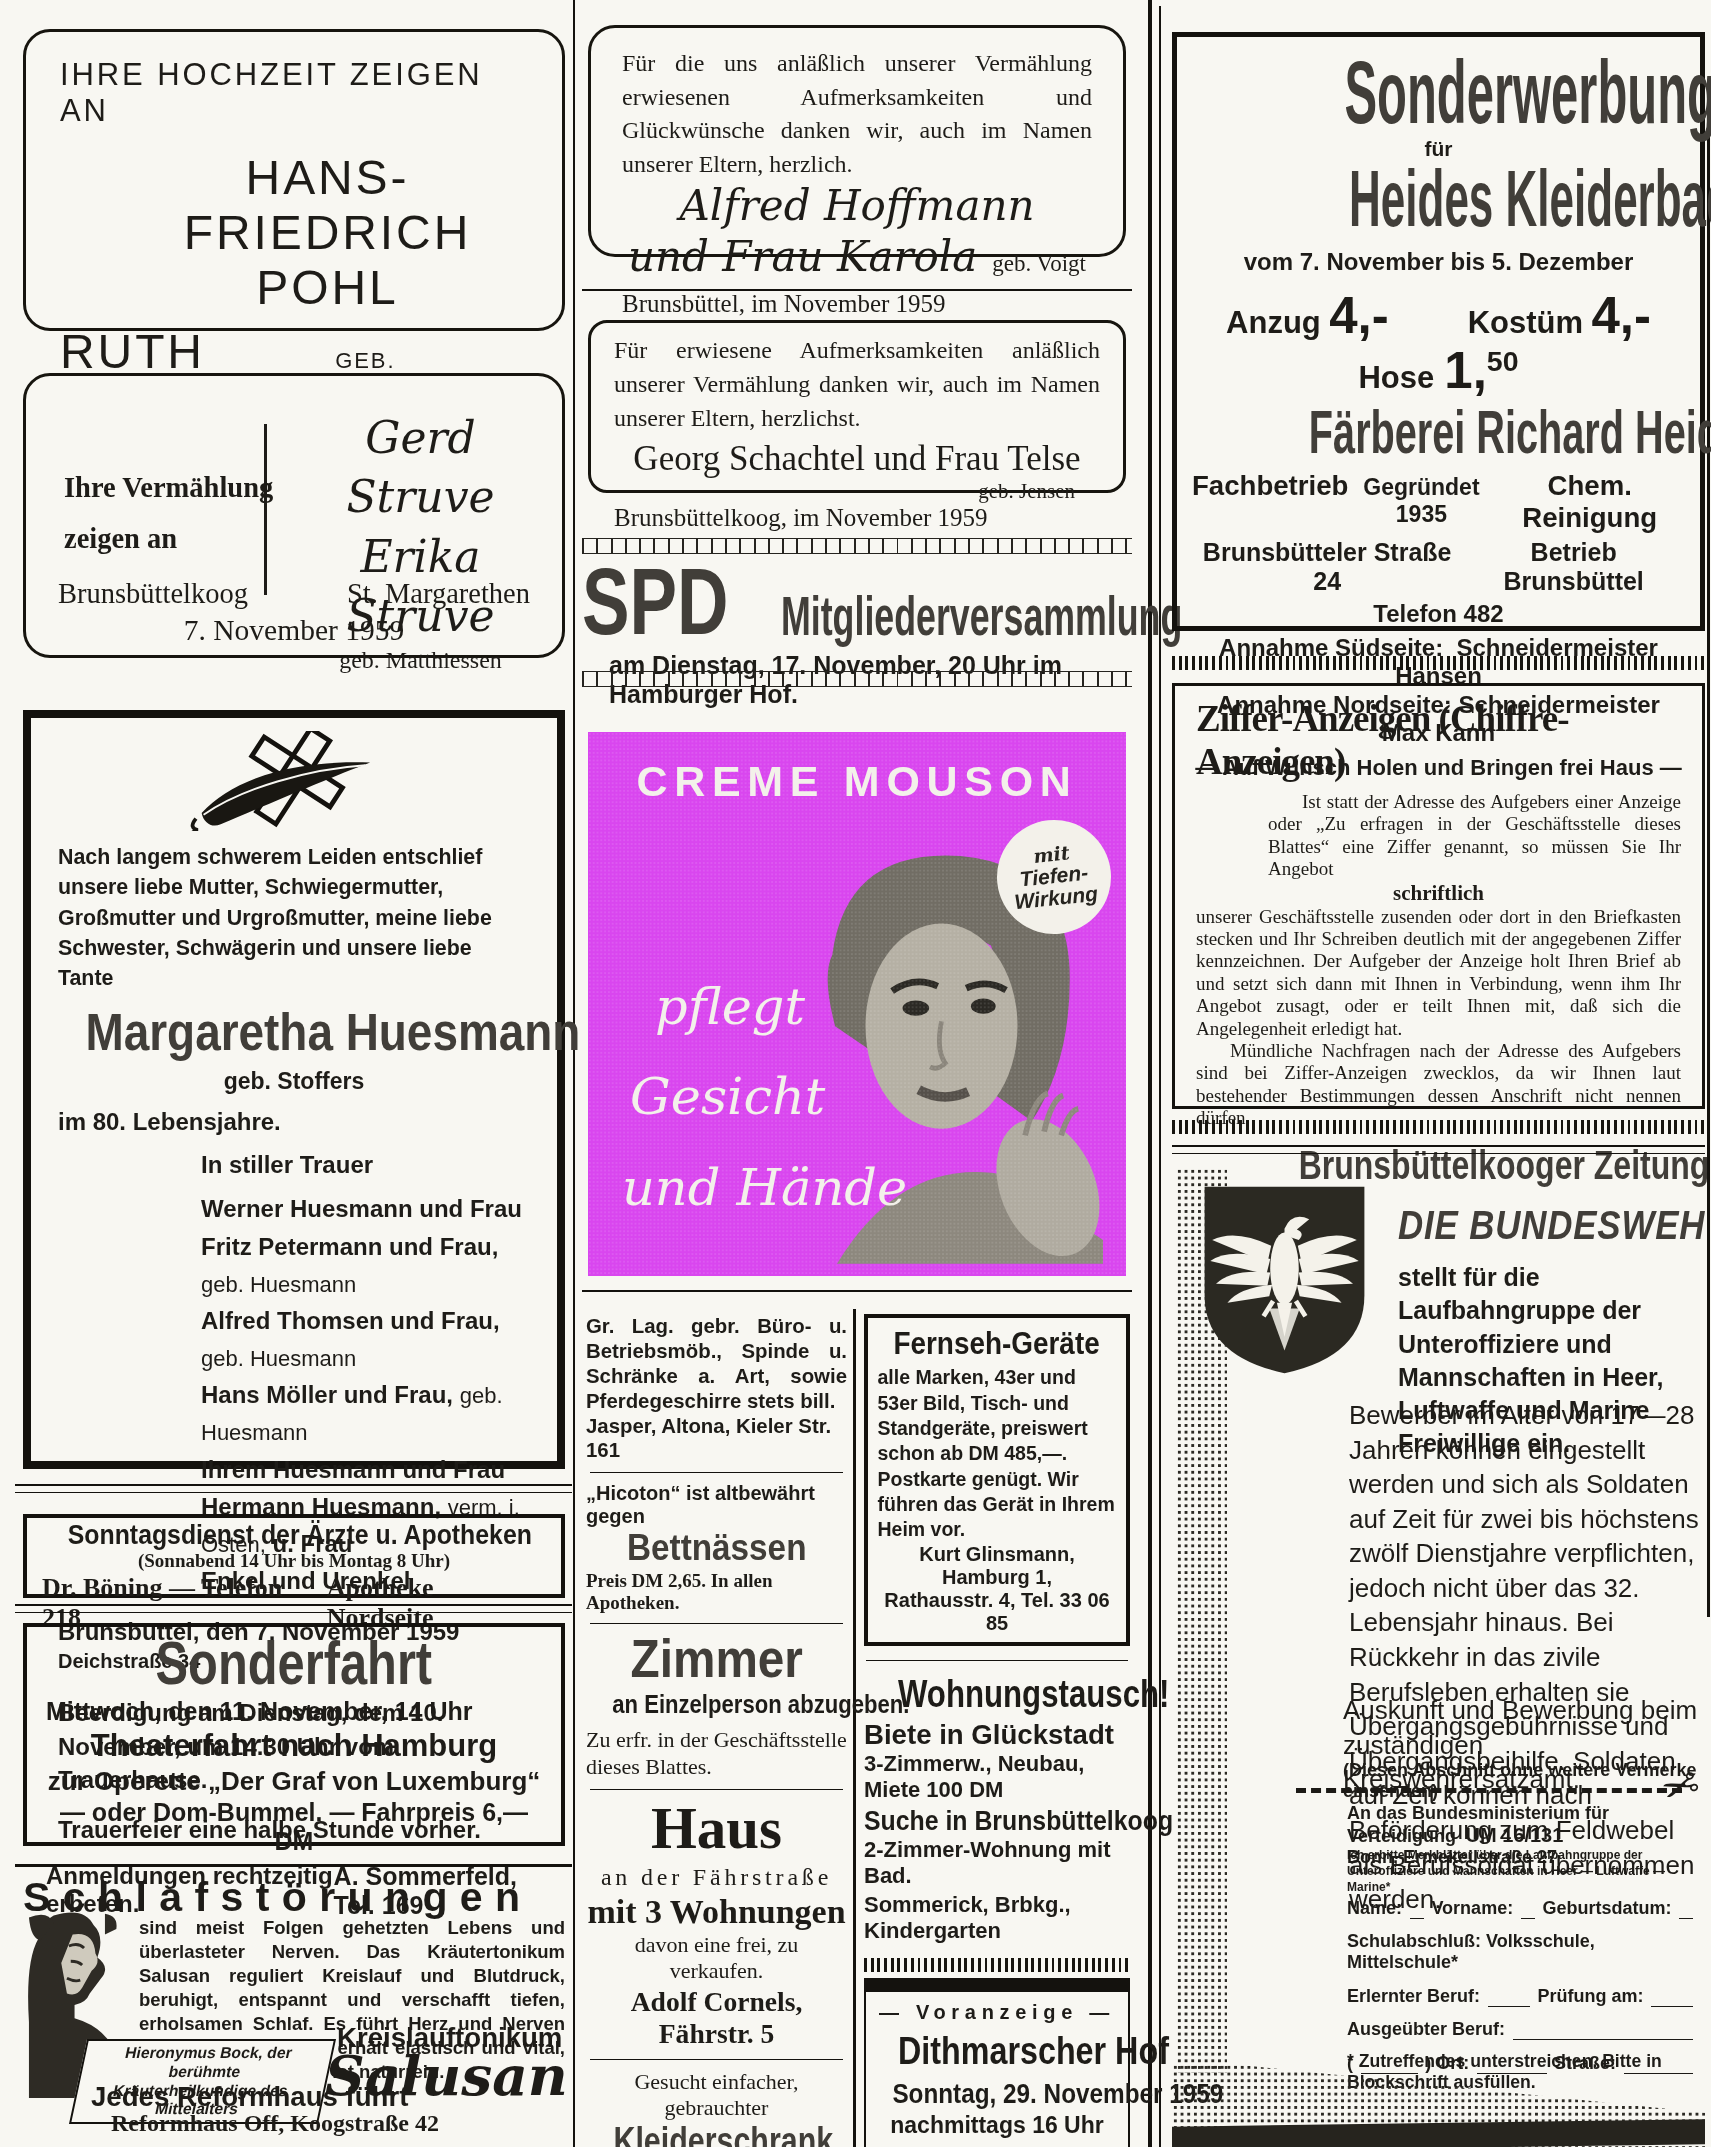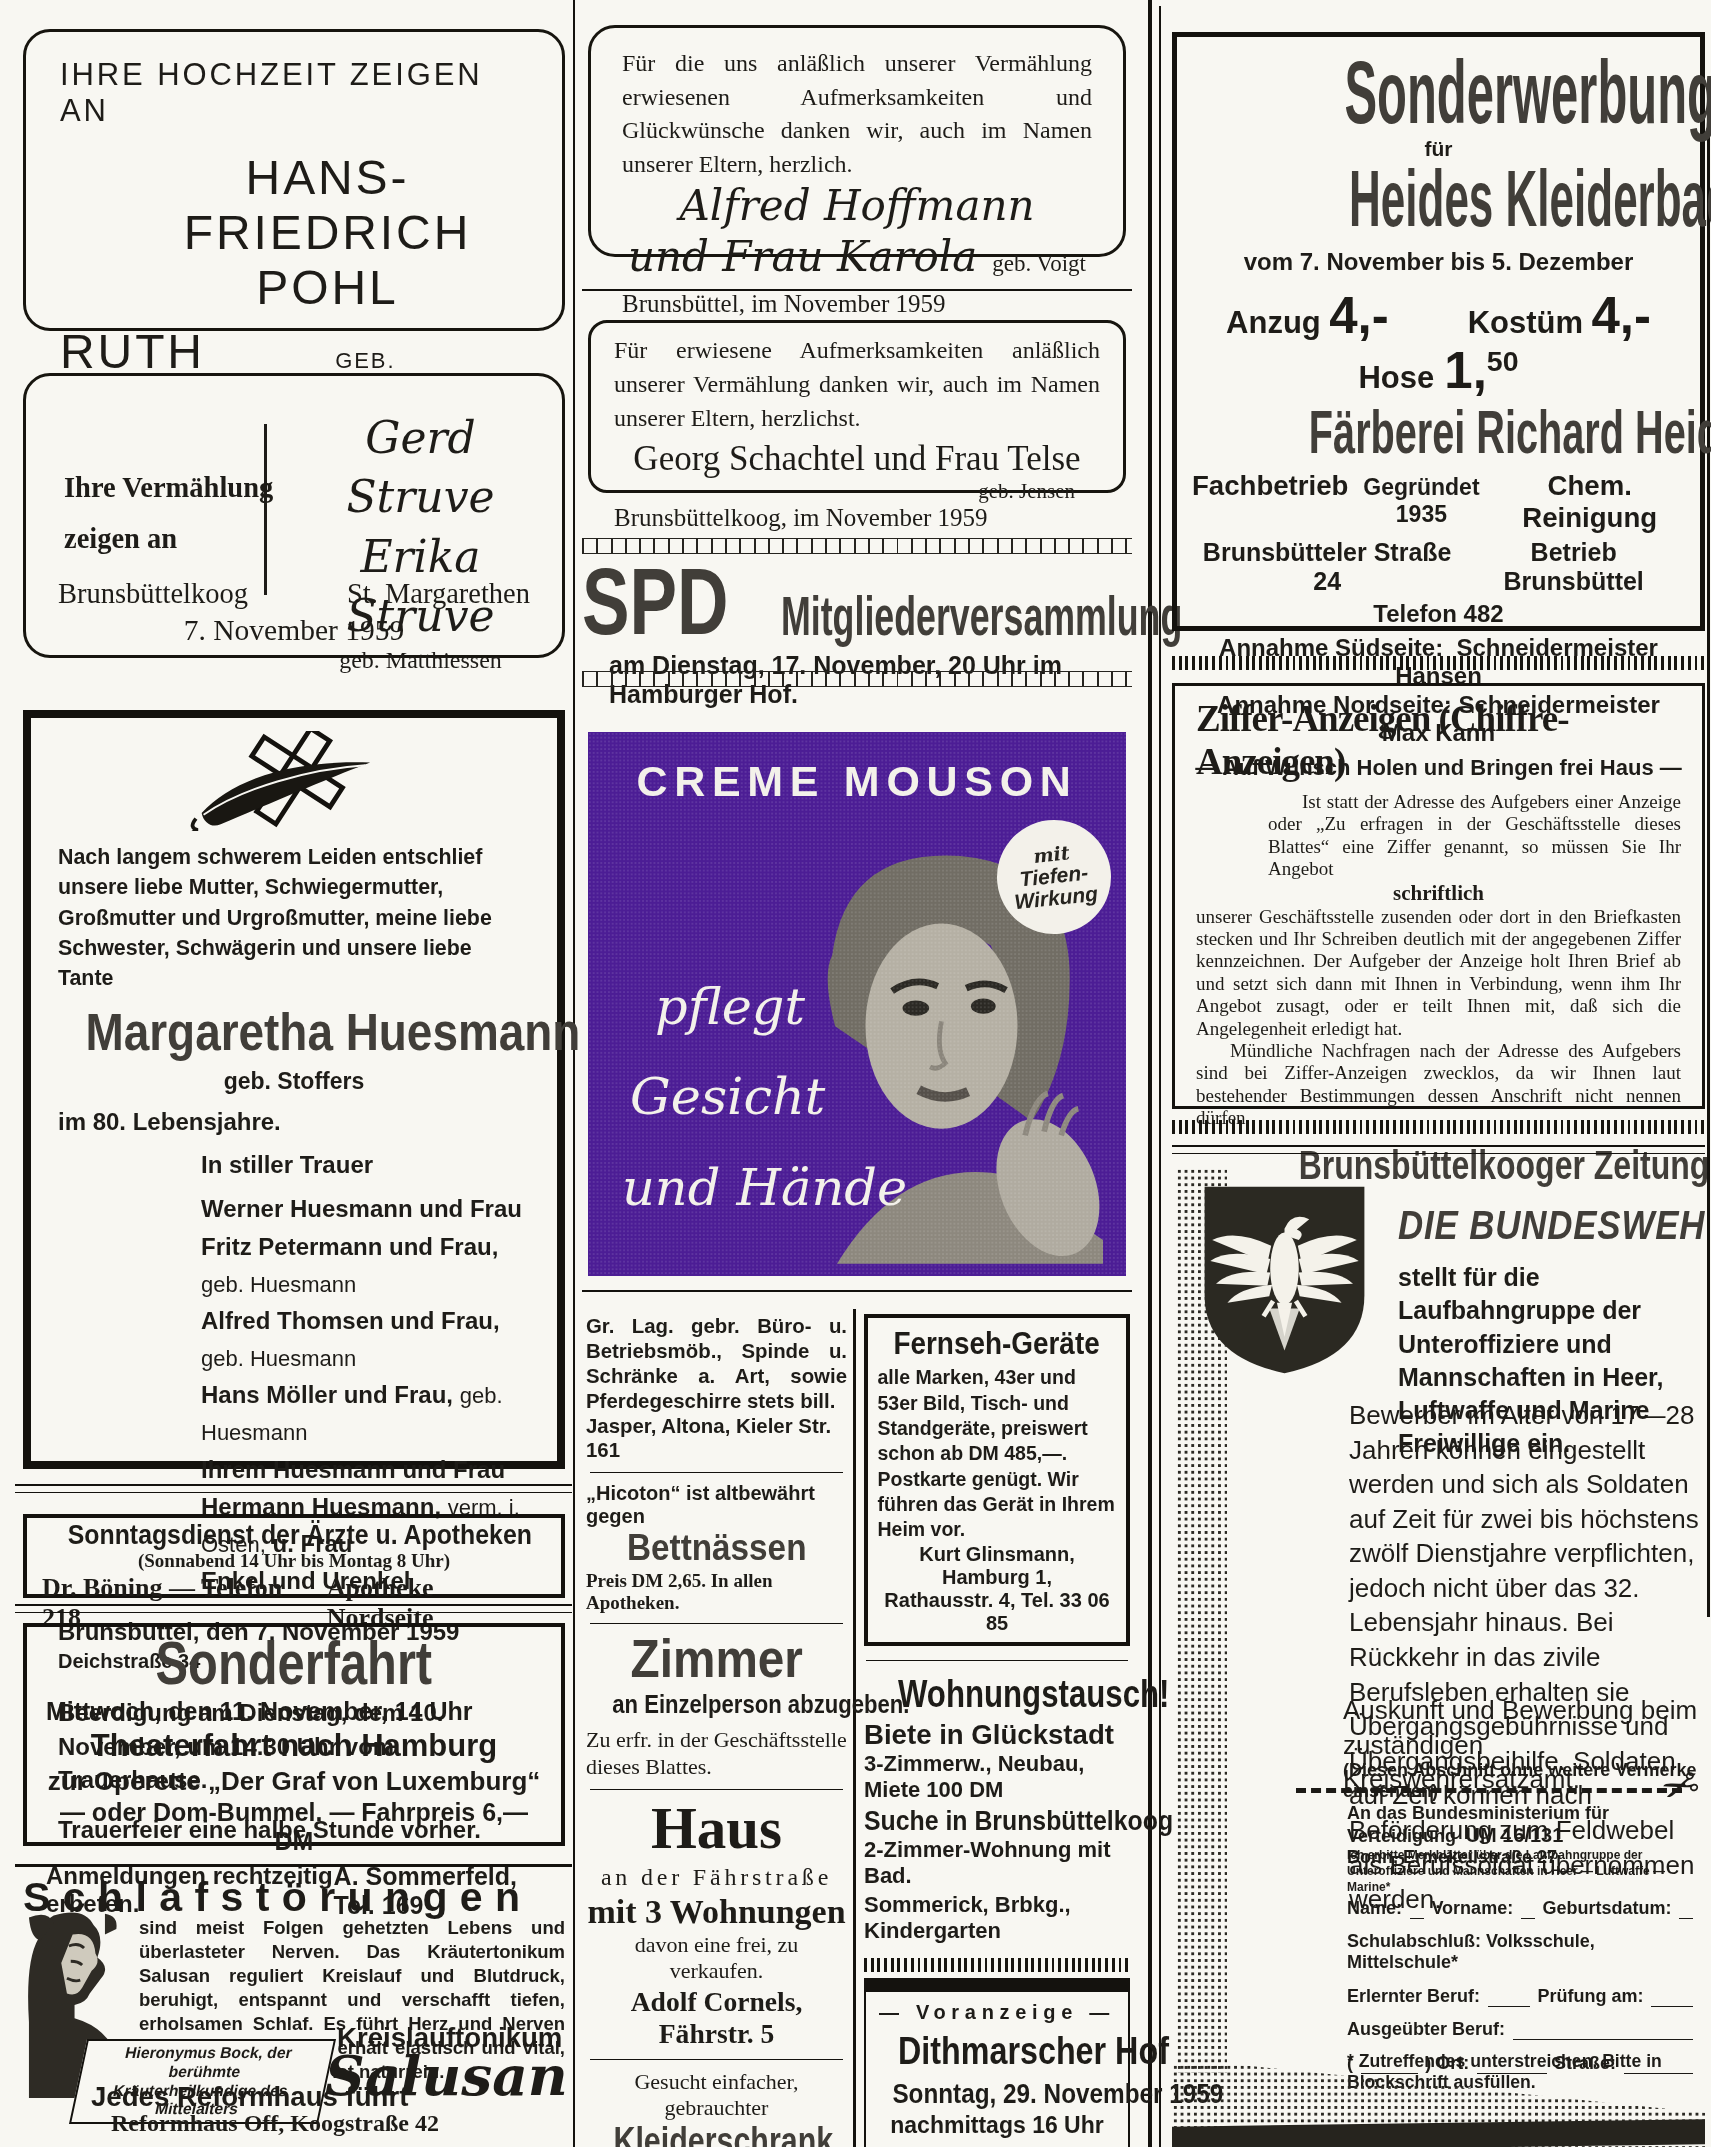--- a/index.html
+++ b/index.html
@@ -103,21 +103,21 @@
   .g-name{font-family:"Liberation Serif",serif;font-size:35px;text-align:center;margin-top:3.8px}
   .g-born{font-family:"Liberation Serif",serif;font-size:21px;text-align:right;padding-right:25px}
   .g-place{font-family:"Liberation Serif",serif;font-size:25px}
 
   
   .spd-t{font-size:95px;font-weight:900;line-height:.85}
   .spd-h{font-size:55px;font-weight:900;line-height:.9}
   .spd-l{font-size:25px;font-weight:800;margin-top:9.5px;padding-left:27px}
 
   
-  #mouson{left:588px;top:732px;width:538px;height:544px;background:#4c1d95;overflow:hidden}
+  #mouson{left:588px;top:732px;width:538px;height:544px;background:#d946ef;overflow:hidden}
   #mouson .texture{position:absolute;inset:0;background-image:radial-gradient(rgba(255,255,255,.10) 1px,transparent 1.3px);background-size:3.8px 3.8px}
   .m-brand{position:relative;color:#f3f1ea;font-size:43px;letter-spacing:6.7px;text-align:center;margin-top:25px;font-weight:600}
   .m-badge{position:absolute;right:15px;top:88px;width:114px;height:114px;border-radius:50%;background:#f3f1ea;
            color:#26241f;display:flex;flex-direction:column;justify-content:center;text-align:center;line-height:1.05;transform:rotate(-6deg)}
   .m-badge .b1{font-size:19px;font-weight:bold;font-style:italic;font-family:"DejaVu Serif",serif}
   .m-badge .b2{font-size:21px;font-weight:900;font-style:italic}
   .m-s{position:absolute;color:#f3f1ea;font-size:51px}
 
   
   .clL{left:586px;top:1314px;width:261px}

